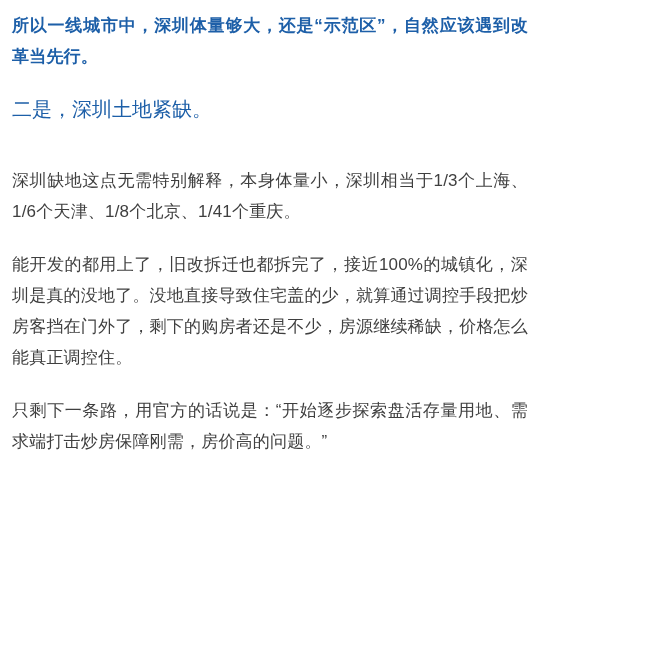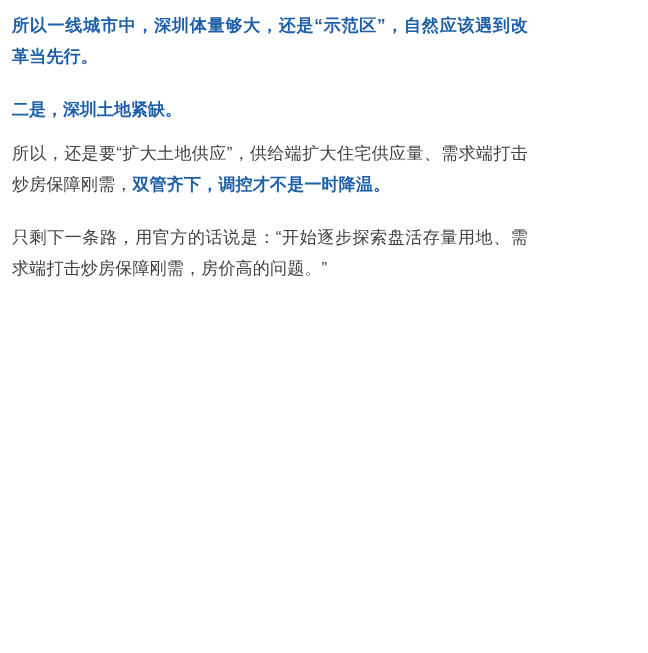--- a/index.html
+++ b/index.html
@@ -28,36 +28,37 @@
     color: #3f3f3f;
   }
   .para.tight {
     margin-bottom: 20px;
   }
   .bold-blue {
     color: #1d5fa8;
     font-weight: bold;
   }
   .heading {
-    font-size: 17px;
+    font-size: 20px;
     line-height: 31px;
-    margin: 0 0 13px 0;
+    margin: 0 0 40px 0;
     color: #1d5fa8;
-    font-weight: bold;
+    font-weight: normal;
   }
 </style>
 </head>
 <body>
 
 <div class="article">
 
   <p class="para bold-blue">所以一线城市中，深圳体量够大，还是“示范区”，自然应该遇到改革当先行。</p>
 
   <p class="heading">二是，深圳土地紧缺。</p>
 
+  <p class="para">深圳缺地这点无需特别解释，本身体量小，深圳相当于1/3个上海、1/6个天津、1/8个北京、1/41个重庆。</p>
 
+  <p class="para">能开发的都用上了，旧改拆迁也都拆完了，接近100%的城镇化，深圳是真的没地了。没地直接导致住宅盖的少，就算通过调控手段把炒房客挡在门外了，剩下的购房者还是不少，房源继续稀缺，价格怎么能真正调控住。</p>
 
-  <p class="para"><span>所以，还是要“扩大土地供应”，供给端扩大住宅供应量、需求端打击炒房保障刚需，</span><span class="bold-blue">双管齐下，调控才不是一时降温。</span></p>
 
 
   <p class="para tight">只剩下一条路，用官方的话说是：“开始逐步探索盘活存量用地、需求端打击炒房保障刚需，房价高的问题。”</p>
 
 </div>
 
 </body></html>

